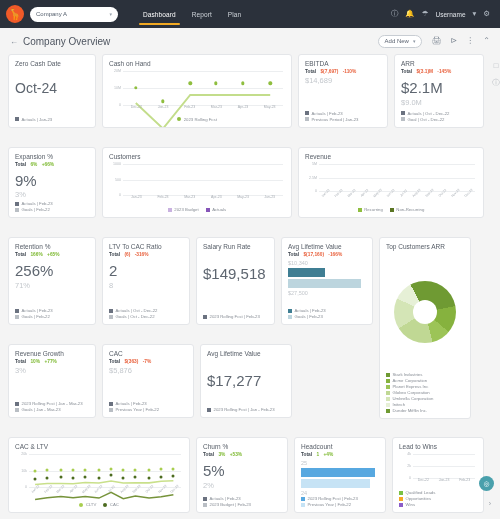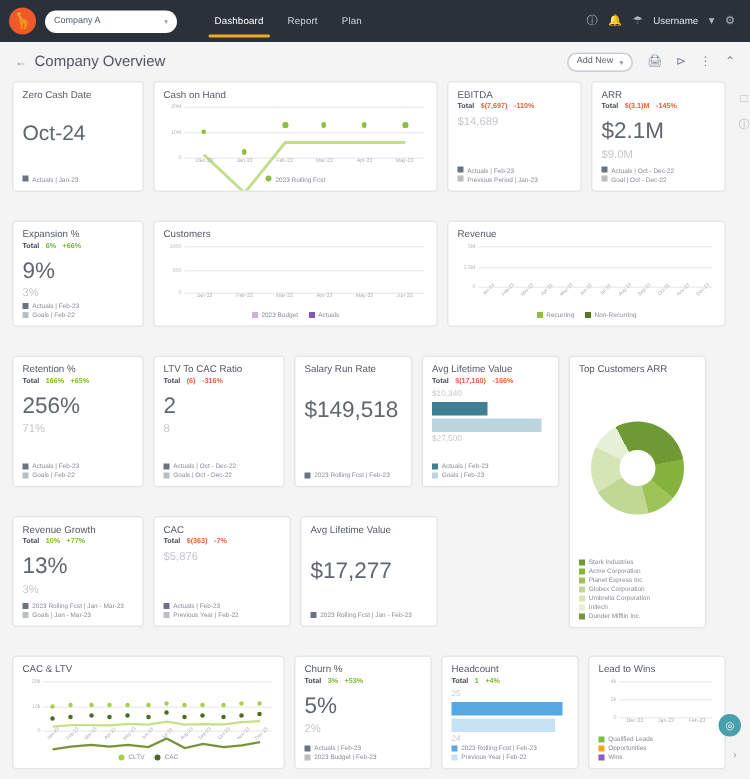--- a/index.html
+++ b/index.html
@@ -632,21 +632,20 @@
     <div class="row" style="height:88px">
 
 
       <div class="card" style="width:88px">
         <div class="card-title">Revenue Growth</div>
         <div class="totals">
           <span class="lbl">Total</span>
           <span class="val pos">10%</span>
           <span class="pct pos">+77%</span>
         </div>
-        <div class="big-num">13%</div>
         <div class="sub-num">3%</div>
         <div class="legend">
           <div class="lg-item">
               <span class="lg-sw" style="background:#6b7280"></span>
               <span class="lg-tx">2023 Rolling Fcst | Jan - Mar-23</span>
             </div>
           <div class="lg-item">
               <span class="lg-sw" style="background:#b9bec4"></span>
               <span class="lg-tx">Goals | Jan - Mar-23</span>
             </div>

